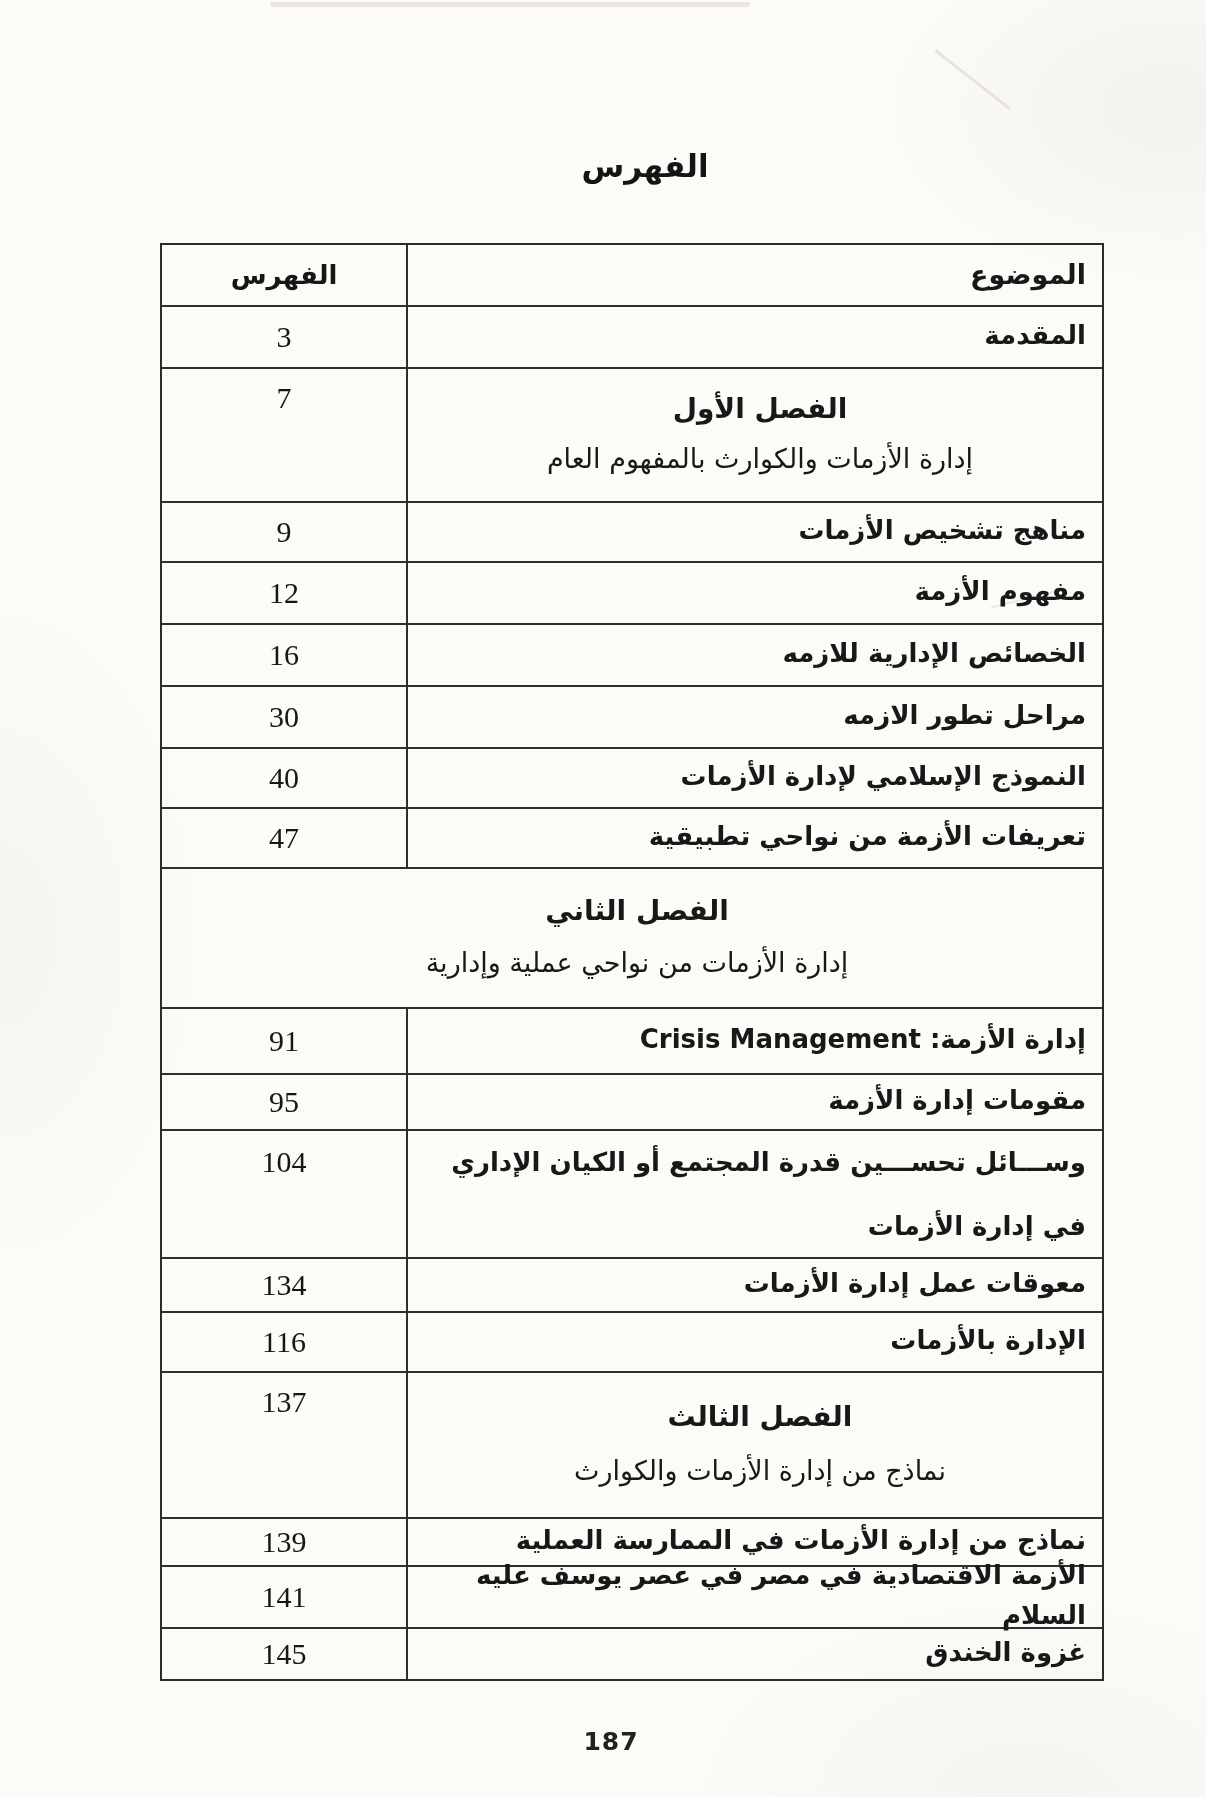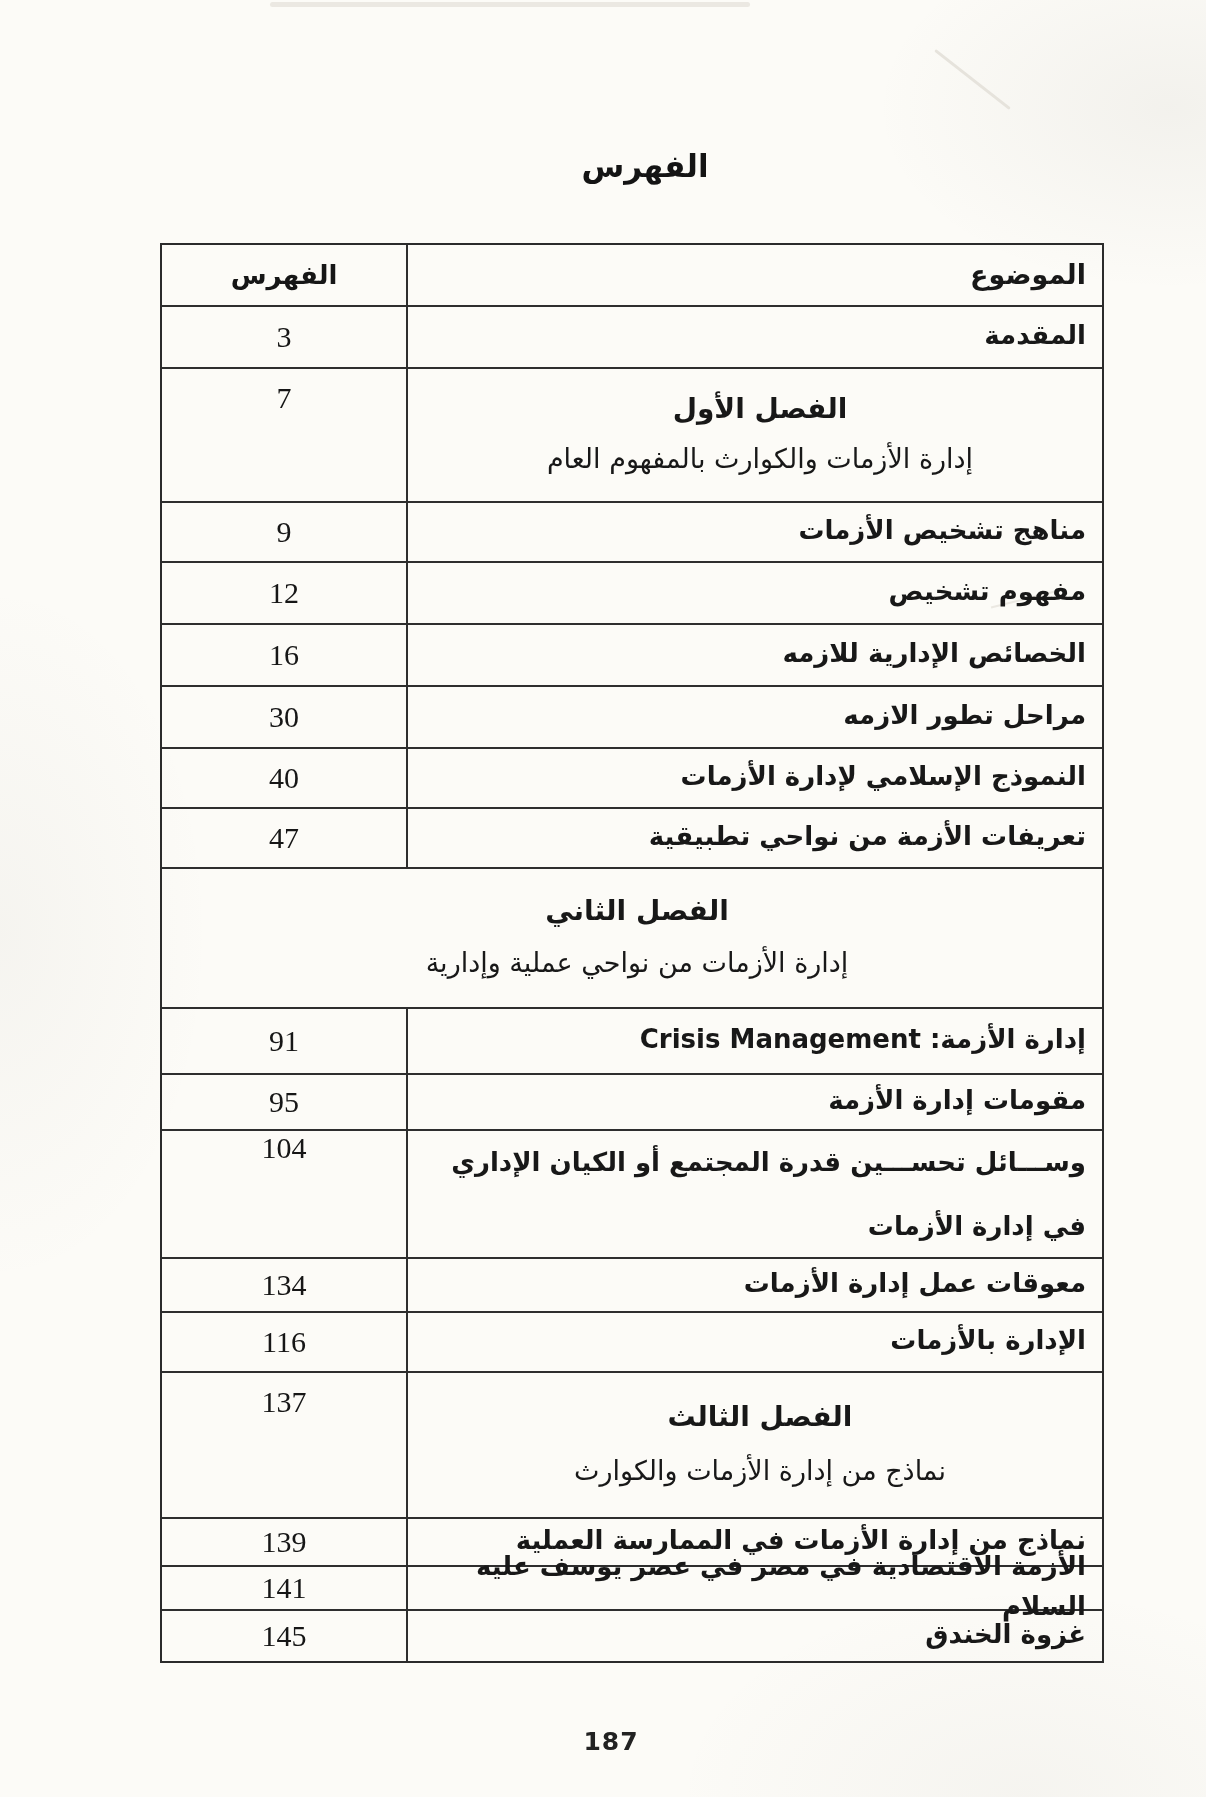--- a/index.html
+++ b/index.html
@@ -173,21 +173,21 @@
     </div>
     <div class="cell page">7</div>
   </div>
 
   <div class="row" style="height:60px">
     <div class="cell topic">مناهج تشخيص الأزمات</div>
     <div class="cell page">9</div>
   </div>
 
   <div class="row" style="height:62px">
-    <div class="cell topic">مفهوم تشخيص</div>
+    <div class="cell topic">مفهوم الأزمة</div>
     <div class="cell page">12</div>
   </div>
 
   <div class="row" style="height:62px">
     <div class="cell topic">الخصائص الإدارية للازمه</div>
     <div class="cell page">16</div>
   </div>
 
   <div class="row" style="height:62px">
     <div class="cell topic">مراحل تطور الازمه</div>
@@ -216,21 +216,21 @@
     <div class="cell page">91</div>
   </div>
 
   <div class="row" style="height:56px">
     <div class="cell topic">مقومات إدارة الأزمة</div>
     <div class="cell page">95</div>
   </div>
 
   <div class="row tall-item" style="height:128px">
     <div class="cell topic">وســـائل تحســـين قدرة المجتمع أو الكيان الإداري في إدارة الأزمات</div>
-    <div class="cell page" style="align-items:flex-start; padding-top:0">104</div>
+    <div class="cell page" style="align-items:flex-start; padding-top:14px">104</div>
   </div>
 
   <div class="row" style="height:54px">
     <div class="cell topic">معوقات عمل إدارة الأزمات</div>
     <div class="cell page">134</div>
   </div>
 
   <div class="row" style="height:60px">
     <div class="cell topic">الإدارة بالأزمات</div>
     <div class="cell page">116</div>
@@ -242,21 +242,21 @@
       <div class="chapter-subtitle">نماذج من إدارة الأزمات والكوارث</div>
     </div>
     <div class="cell page">137</div>
   </div>
 
   <div class="row" style="height:48px">
     <div class="cell topic">نماذج من إدارة الأزمات في الممارسة العملية</div>
     <div class="cell page">139</div>
   </div>
 
-  <div class="row" style="height:44px">
+  <div class="row" style="height:62px">
     <div class="cell topic">الأزمة الاقتصادية في مصر في عصر يوسف عليه السلام</div>
     <div class="cell page">141</div>
   </div>
 
   <div class="row" style="height:52px">
     <div class="cell topic">غزوة الخندق</div>
     <div class="cell page">145</div>
   </div>
 
 </div>

